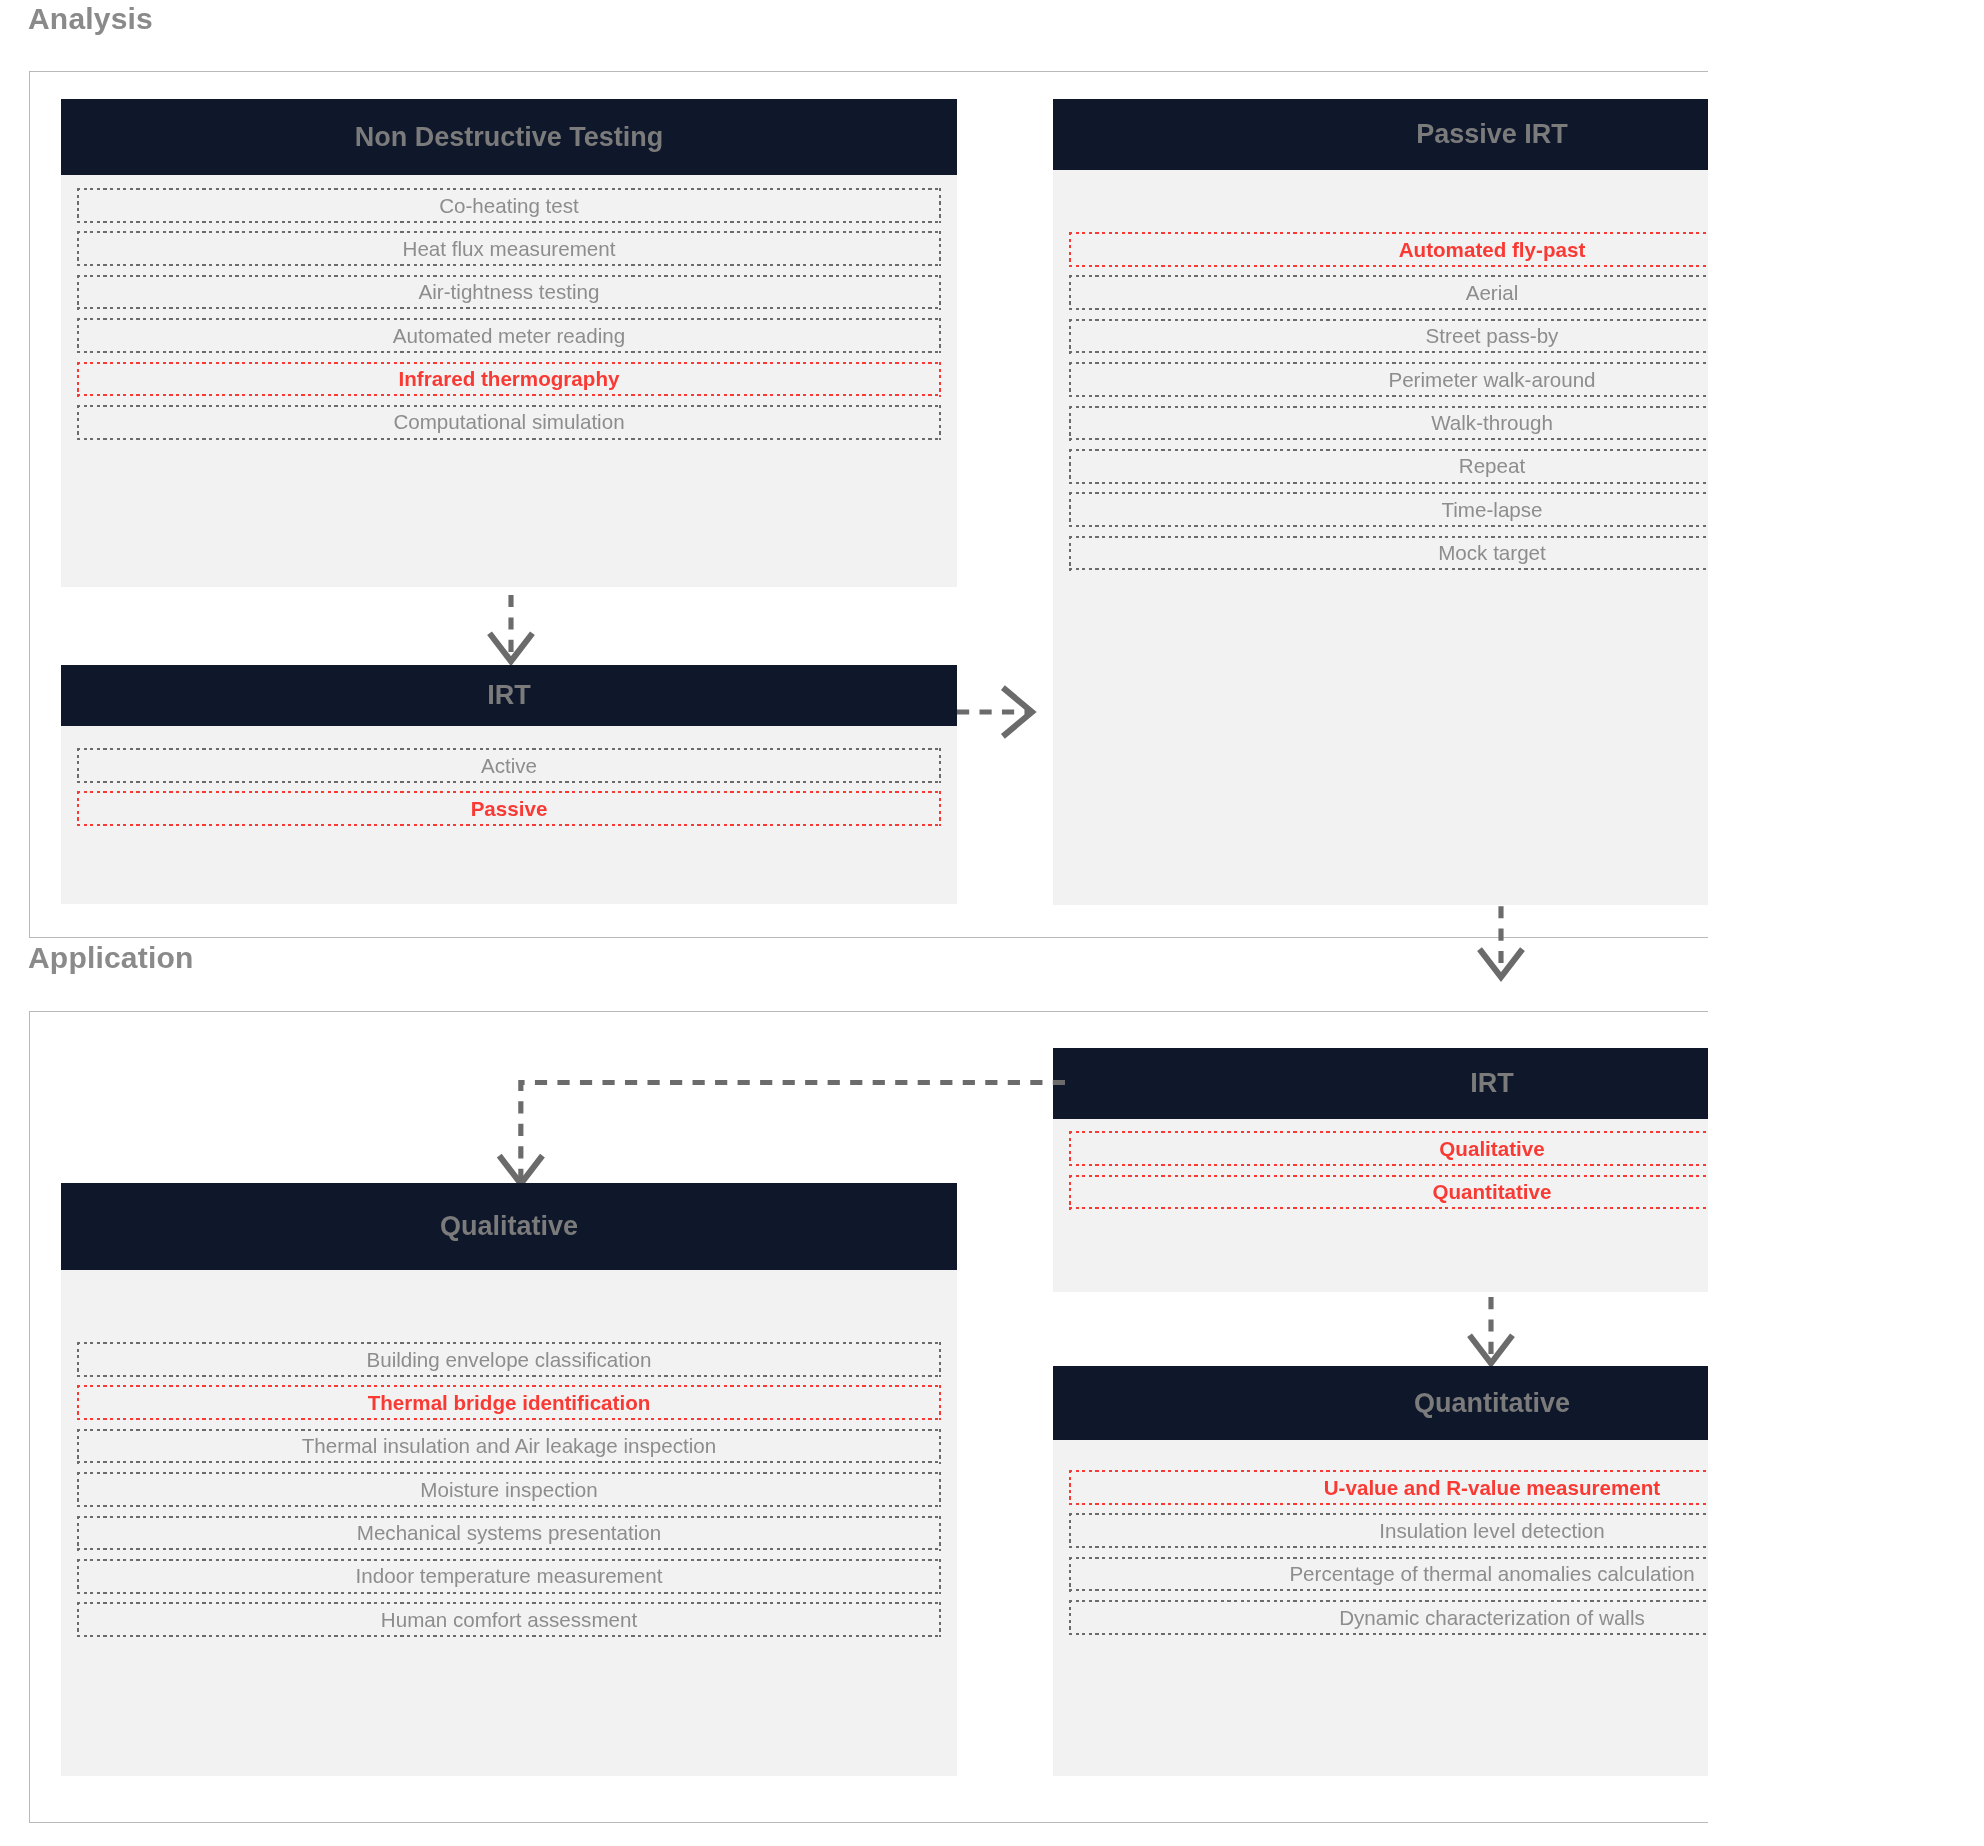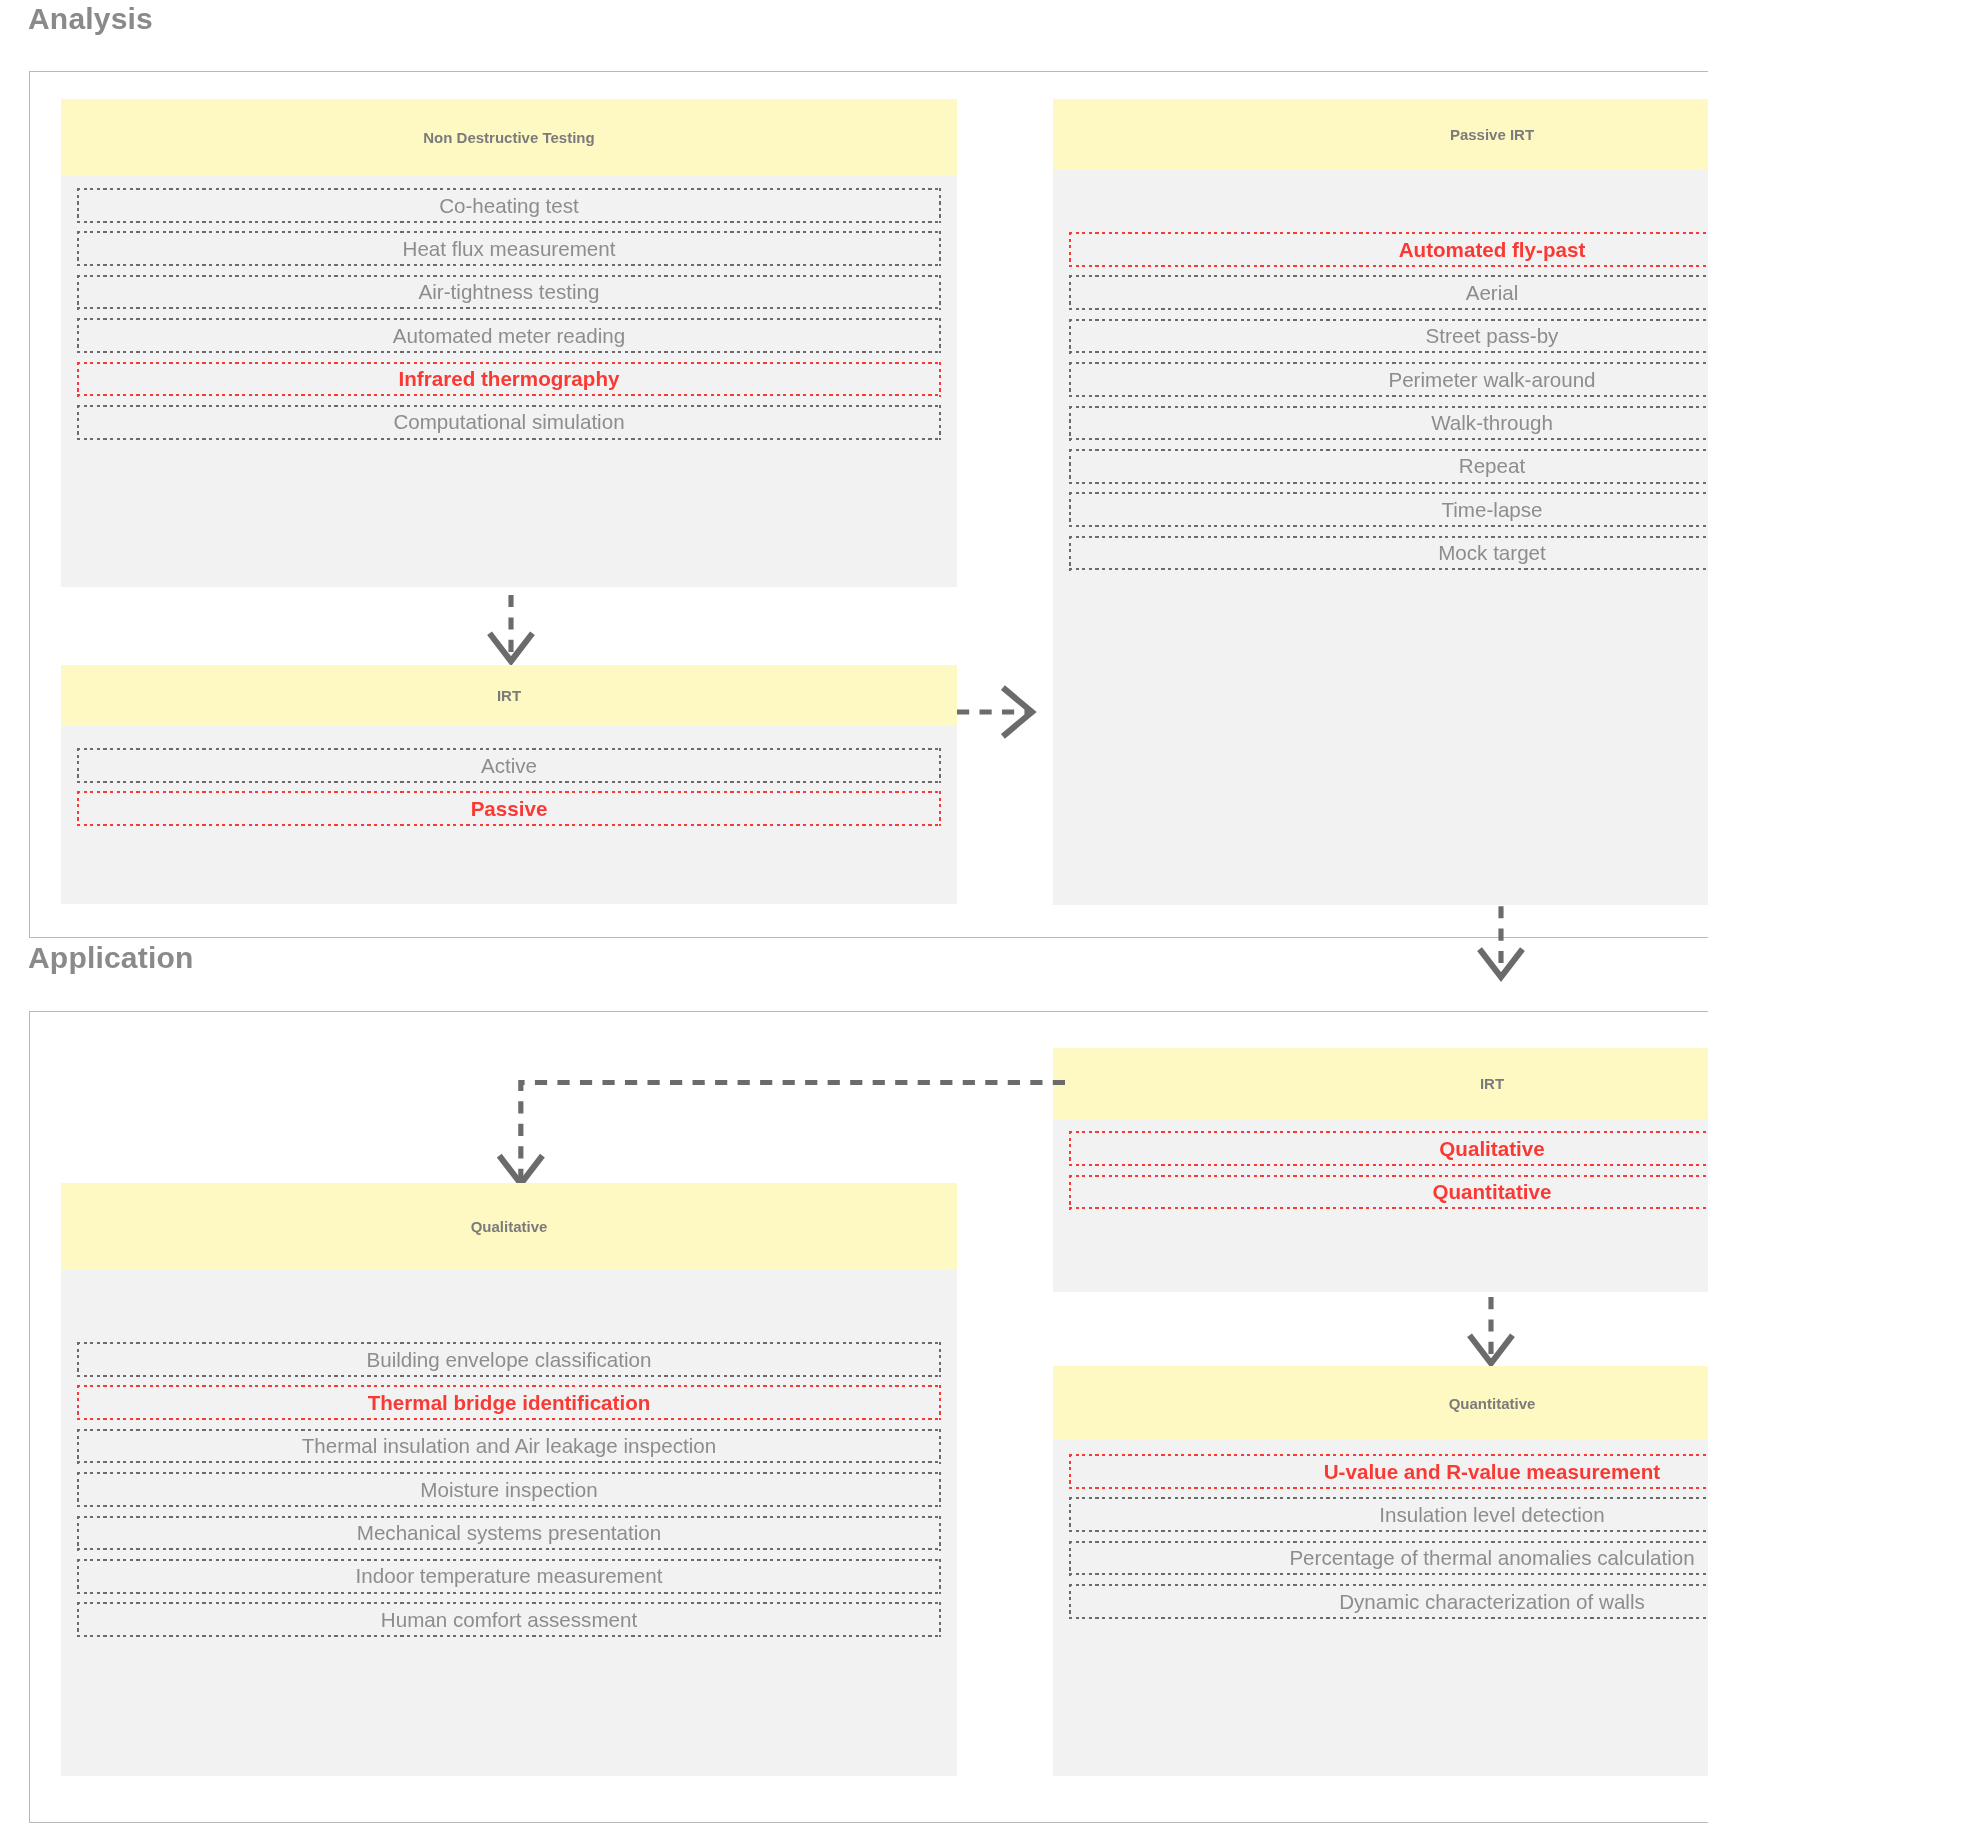--- a/index.html
+++ b/index.html
@@ -28,28 +28,28 @@
     background: #ffffff;
     border: 1.4px solid #b9b9b9;
   }
 
   
   .group {
     position: absolute;
     background: #f2f2f2;
   }
   .group-header {
-    background: #fef9c3;
+    background: #0f172a;
     width: 100%;
     display: flex;
     align-items: center;
     justify-content: center;
     color: #7b7b7b;
     font-weight: 700;
-    font-size: 15px;
+    font-size: 27px;
   }
   .group-body {
     padding: 0 16px;
   }
 
   
   .item {
     height: 35px;
     margin-bottom: 8.4px;
     display: flex;
@@ -177,21 +177,21 @@
 
   <div class="arrow" style="left:1463px; top:1297px;">
     <svg width="56" height="70" viewBox="0 0 120 150">
       <line x1="60" y1="0" x2="60" y2="136" stroke="#6b6b6b" stroke-width="11" stroke-dasharray="26 22"></line>
       <polyline points="14,82 60,142 106,82" fill="none" stroke="#6b6b6b" stroke-width="13"></polyline>
     </svg>
   </div>
 
   <div class="group" style="left:1053px; top:1366px; width:878px; height:410px;">
     <div class="group-header" style="height:74px;">Quantitative</div>
-    <div class="group-body" style="padding-top:14px;">
+    <div class="group-body" style="padding-top:30px;">
       <div class="item hl">U-value and R-value measurement</div>
       <div class="item">Insulation level detection</div>
       <div class="item">Percentage of thermal anomalies calculation</div>
       <div class="item">Dynamic characterization of walls</div>
     </div>
   </div>
 
 </div>
 
 

